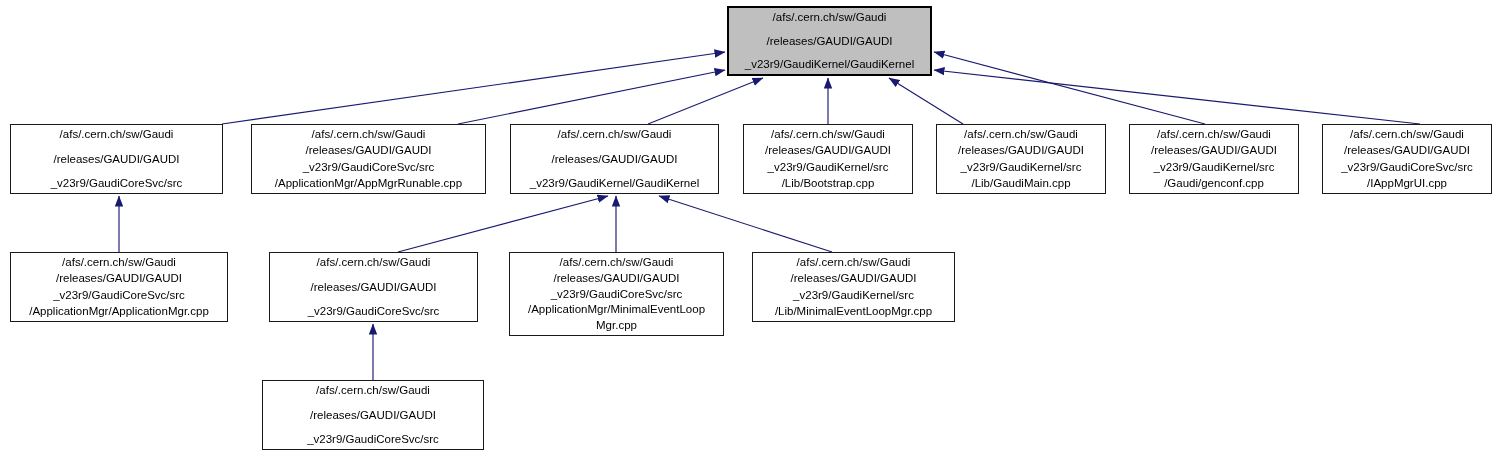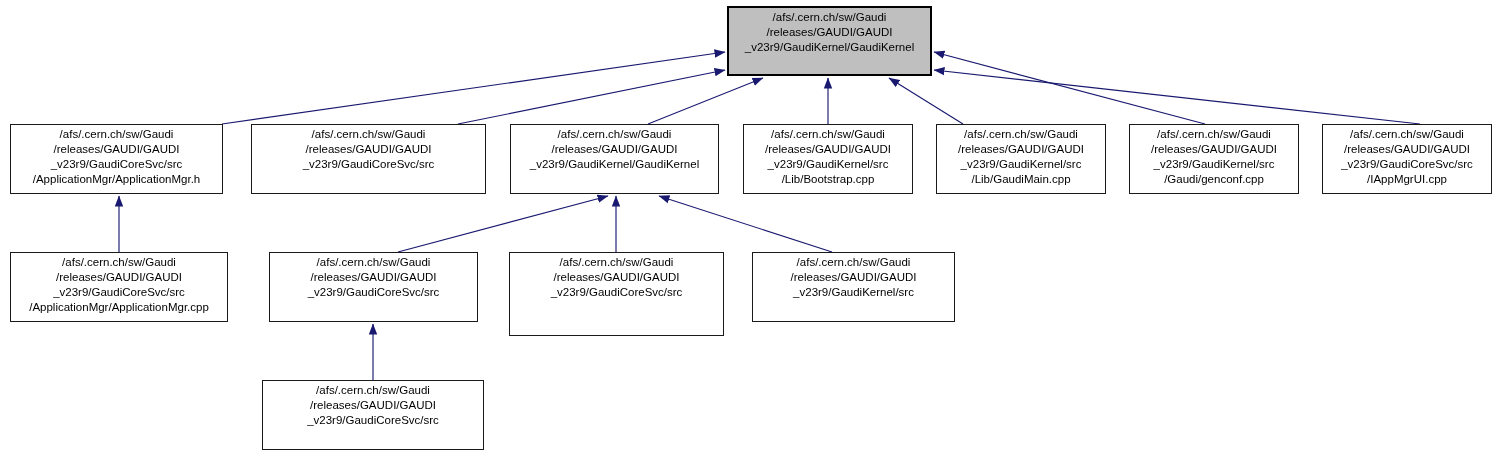--- a/index.html
+++ b/index.html
@@ -25,21 +25,21 @@
     position: absolute;
     box-sizing: border-box;
     background: #ffffff;
     border: 1px solid #1a1a1a;
     color: #000000;
     font-size: 11.5px;
     line-height: 15px;
     text-align: center;
     display: flex;
     flex-direction: column;
-    justify-content: flex-start;
+    justify-content: space-between;
     padding: 2px 4px;
     cursor: pointer;
     white-space: nowrap;
   }
   .node.root {
     background: #bfbfbf;
     border: 2px solid #000000;
     cursor: default;
   }
   .node .node-line {
@@ -74,26 +74,26 @@
   <div id="node-layer">
       <div class="node root" style="left: 727px; top: 6px; width: 205px; height: 70px;">
         <span class="node-line">/afs/.cern.ch/sw/Gaudi</span>
         <span class="node-line">/releases/GAUDI/GAUDI</span>
         <span class="node-line">_v23r9/GaudiKernel/GaudiKernel</span>
       </div>
       <div class="node" style="left: 10px; top: 124px; width: 213px; height: 70px;">
         <span class="node-line">/afs/.cern.ch/sw/Gaudi</span>
         <span class="node-line">/releases/GAUDI/GAUDI</span>
         <span class="node-line">_v23r9/GaudiCoreSvc/src</span>
-        <span class="node-line">/ApplicationMgr/ApplicationMgr.h</span>
       </div>
       <div class="node" style="left: 251px; top: 124px; width: 235px; height: 70px;">
         <span class="node-line">/afs/.cern.ch/sw/Gaudi</span>
         <span class="node-line">/releases/GAUDI/GAUDI</span>
         <span class="node-line">_v23r9/GaudiCoreSvc/src</span>
+        <span class="node-line">/ApplicationMgr/AppMgrRunable.cpp</span>
       </div>
       <div class="node" style="left: 510px; top: 124px; width: 209px; height: 70px;">
         <span class="node-line">/afs/.cern.ch/sw/Gaudi</span>
         <span class="node-line">/releases/GAUDI/GAUDI</span>
         <span class="node-line">_v23r9/GaudiKernel/GaudiKernel</span>
       </div>
       <div class="node" style="left: 743px; top: 124px; width: 170px; height: 70px;">
         <span class="node-line">/afs/.cern.ch/sw/Gaudi</span>
         <span class="node-line">/releases/GAUDI/GAUDI</span>
         <span class="node-line">_v23r9/GaudiKernel/src</span>
@@ -125,25 +125,28 @@
       </div>
       <div class="node" style="left: 269px; top: 252px; width: 209px; height: 70px;">
         <span class="node-line">/afs/.cern.ch/sw/Gaudi</span>
         <span class="node-line">/releases/GAUDI/GAUDI</span>
         <span class="node-line">_v23r9/GaudiCoreSvc/src</span>
       </div>
       <div class="node" style="left: 509px; top: 252px; width: 215px; height: 84px;">
         <span class="node-line">/afs/.cern.ch/sw/Gaudi</span>
         <span class="node-line">/releases/GAUDI/GAUDI</span>
         <span class="node-line">_v23r9/GaudiCoreSvc/src</span>
+        <span class="node-line">/ApplicationMgr/MinimalEventLoop</span>
+        <span class="node-line">Mgr.cpp</span>
       </div>
       <div class="node" style="left: 752px; top: 252px; width: 203px; height: 70px;">
         <span class="node-line">/afs/.cern.ch/sw/Gaudi</span>
         <span class="node-line">/releases/GAUDI/GAUDI</span>
         <span class="node-line">_v23r9/GaudiKernel/src</span>
+        <span class="node-line">/Lib/MinimalEventLoopMgr.cpp</span>
       </div>
       <div class="node" style="left: 262px; top: 380px; width: 222px; height: 70px;">
         <span class="node-line">/afs/.cern.ch/sw/Gaudi</span>
         <span class="node-line">/releases/GAUDI/GAUDI</span>
         <span class="node-line">_v23r9/GaudiCoreSvc/src</span>
       </div>
     </div>
 </div>
 
 </body></html>

